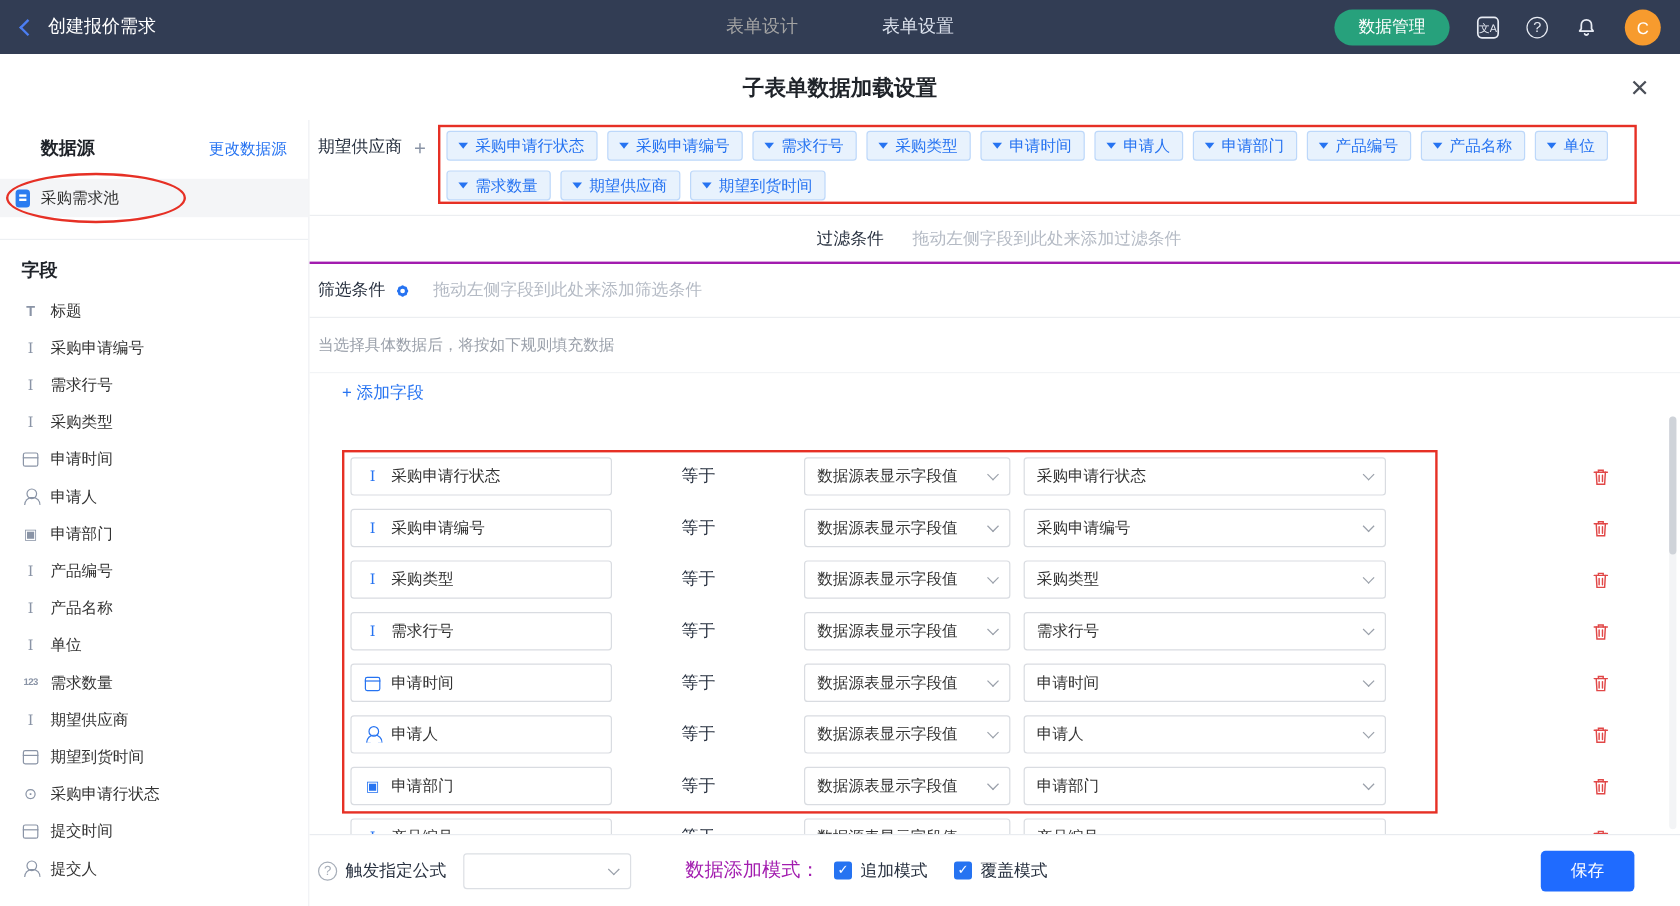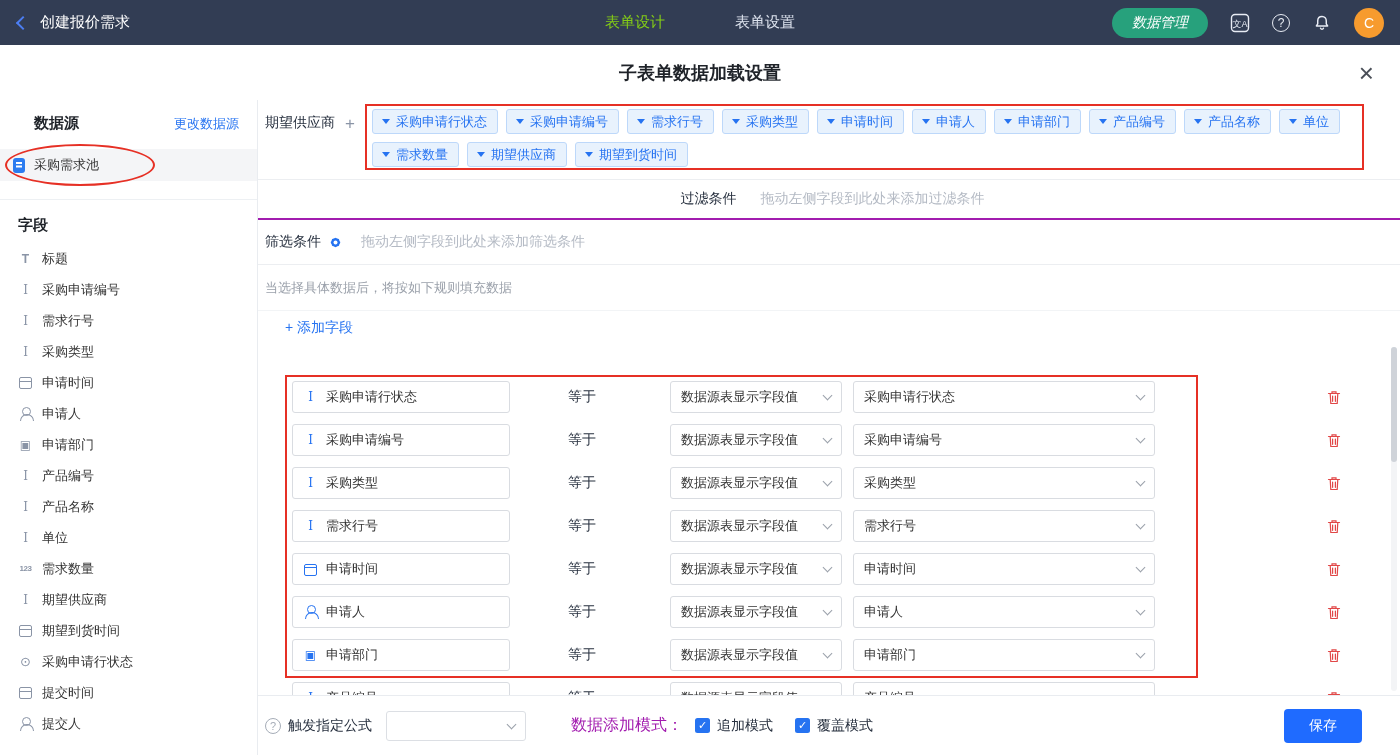--- a/index.html
+++ b/index.html
@@ -9,24 +9,24 @@
     background:#fff; color:#333; overflow:hidden; position:relative; font-size:14px;
   }
 
   
   .topbar { position:absolute; top:0; left:0; right:0; height:45px; background:#323d54; display:flex; align-items:center; color:#fff; z-index:20; }
   .topbar-left { display:flex; align-items:center; gap:12px; padding-left:18px; }
   .back-chev { width:10px; height:10px; border-left:2px solid #4c7ef3; border-bottom:2px solid #4c7ef3; transform:rotate(45deg); cursor:pointer; }
   .topbar-title { font-size:15px; color:#fff; }
   .topbar-tabs { position:absolute; left:50%; transform:translateX(-50%); display:flex; gap:70px; font-size:15px; }
   .tab { cursor:pointer; }
-  .tab-active { color:#84cc16;font-family:Liberation Serif, serif; }
+  .tab-active { color:#a3a3a3;font-family:Liberation Serif, serif; }
   .tab-inactive { color:#dde3ee; }
   .topbar-right { margin-left:auto; display:flex; align-items:center; gap:22px; padding-right:16px; }
-  .dm-btn { background:#27a17c; color:#fff; border:none; height:30px; padding:0 20px; border-radius:15px; font-size:14px; cursor:pointer; font-family:inherit;font-style:italic; }
+  .dm-btn { background:#27a17c; color:#fff; border:none; height:30px; padding:0 20px; border-radius:15px; font-size:14px; cursor:pointer; font-family:inherit; }
   .tb-icon { width:20px; height:20px; display:inline-flex; align-items:center; justify-content:center; cursor:pointer; }
   .help-circle { width:18px; height:18px; border:1.4px solid #e8ecf4; border-radius:50%; color:#e8ecf4; font-size:12px; display:inline-flex; align-items:center; justify-content:center; cursor:pointer; }
   .avatar { width:30px; height:30px; border-radius:50%; background:#f79b2e; color:#fff; display:inline-flex; align-items:center; justify-content:center; font-size:14px; cursor:pointer; }
 
   
   .modal-head { position:absolute; top:45px; left:0; right:0; height:55px; background:#fff; display:flex; align-items:center; justify-content:center; }
   .modal-title { font-size:18px; font-weight:bold; color:#1f2329; }
   .modal-close { position:absolute; right:26px; top:50%; transform:translateY(-50%); font-size:26px; color:#4a4f58; line-height:1; cursor:pointer; }
 
   

